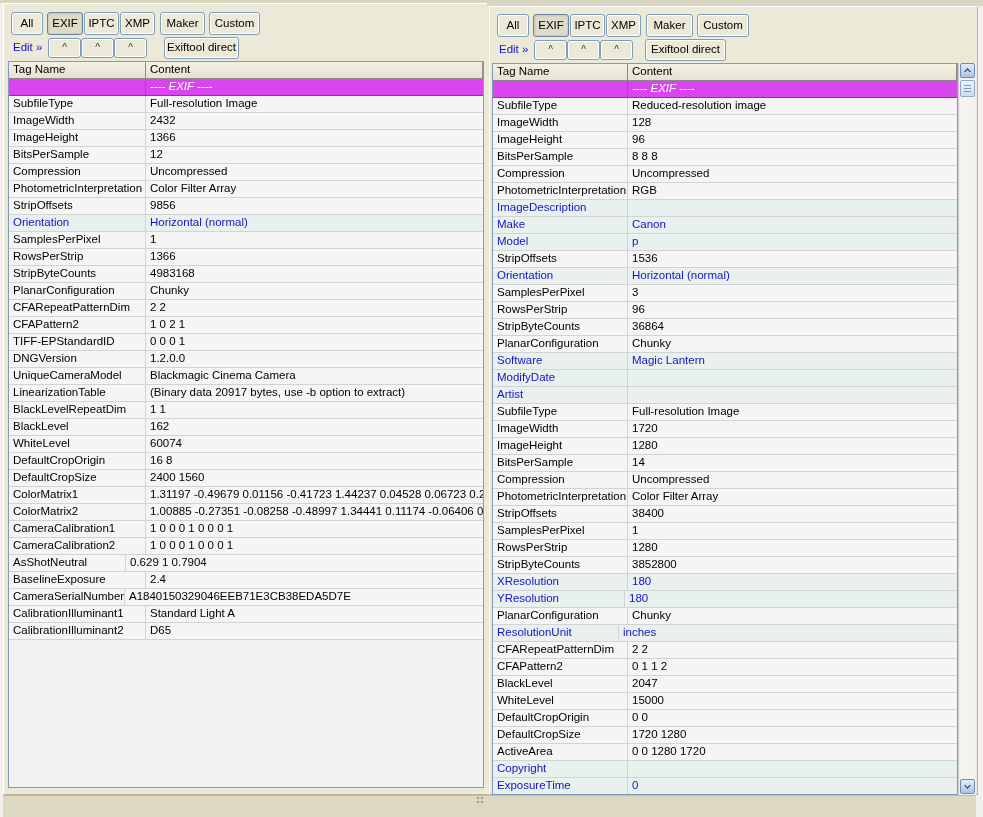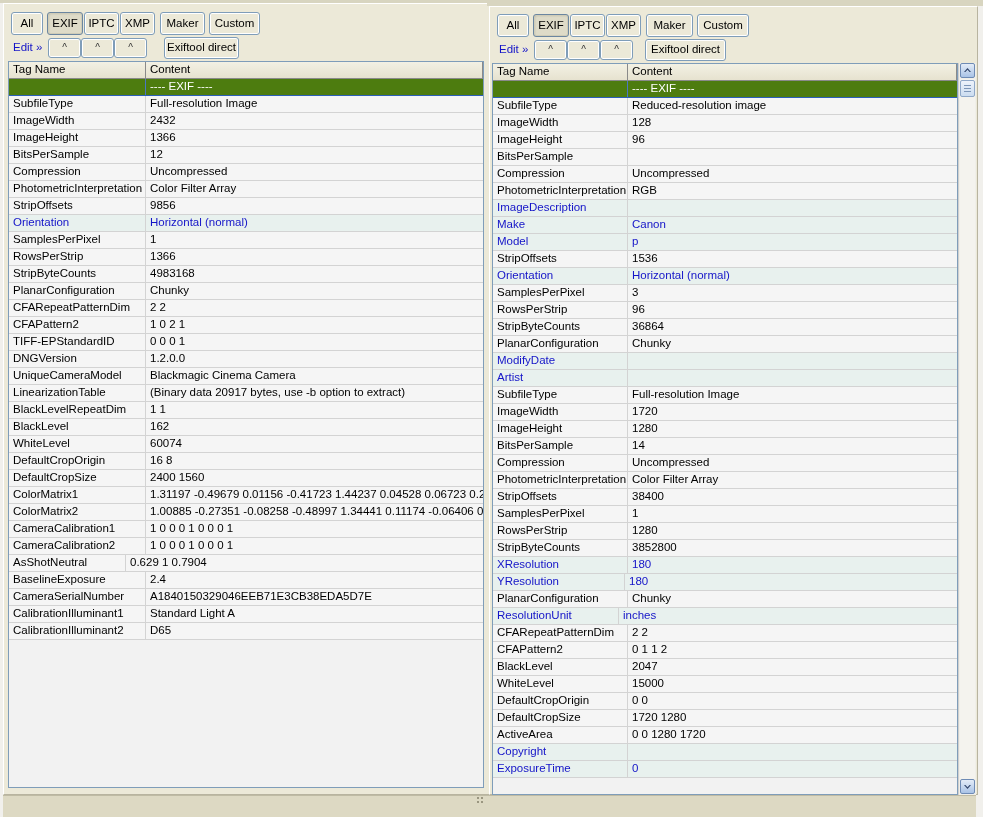--- a/index.html
+++ b/index.html
@@ -114,23 +114,24 @@
     white-space: nowrap;
     overflow: hidden;
     text-overflow: clip;
   }
   .row .c-tag { border-right: 1px solid #d3d3d3; }
 
   .row.editable { background: #e8f1ee; color: #1414c8; }
   .row.editable .c-tag, .row.editable .c-val { color: #1414c8; }
 
   .row.selected {
-    background: #4d7c0f;
+    background: #d946ef;
     color: #ffffff;
     border-bottom-color: #2a5fb8;
+    font-style: italic;
   }
   .row.selected .c-tag { border-right-color: #4a77c4; }
   .row.selected .c-val { color: #ffffff; }
 
   
   .vscroll {
     position: absolute;
     width: 16px;
     background: #f0efe9;
     border-left: 1px solid #cfcfcf;
@@ -357,21 +358,21 @@
           </div>
           <div class="row">
             <div class="c-tag" style="width: 117px;">AsShotNeutral</div>
             <div class="c-val" style="width: 337px;">0.629 1 0.7904</div>
           </div>
           <div class="row">
             <div class="c-tag" style="width: 137px;">BaselineExposure</div>
             <div class="c-val" style="width: 337px;">2.4</div>
           </div>
           <div class="row">
-            <div class="c-tag" style="width: 137px;">CameraSerialNumber</div>
+            <div class="c-tag" style="width: 116px;">CameraSerialNumber</div>
             <div class="c-val" style="width: 337px;">A1840150329046EEB71E3CB38EDA5D7E</div>
           </div>
           <div class="row">
             <div class="c-tag" style="width: 137px;">CalibrationIlluminant1</div>
             <div class="c-val" style="width: 337px;">Standard Light A</div>
           </div>
           <div class="row">
             <div class="c-tag" style="width: 137px;">CalibrationIlluminant2</div>
             <div class="c-val" style="width: 337px;">D65</div>
           </div>
@@ -448,20 +449,21 @@
           <div class="row">
             <div class="c-tag" style="width: 135px;">ImageWidth</div>
             <div class="c-val" style="width: 329px;">128</div>
           </div>
           <div class="row">
             <div class="c-tag" style="width: 135px;">ImageHeight</div>
             <div class="c-val" style="width: 329px;">96</div>
           </div>
           <div class="row">
             <div class="c-tag" style="width: 135px;">BitsPerSample</div>
+            <div class="c-val" style="width: 329px;">8 8 8</div>
           </div>
           <div class="row">
             <div class="c-tag" style="width: 135px;">Compression</div>
             <div class="c-val" style="width: 329px;">Uncompressed</div>
           </div>
           <div class="row">
             <div class="c-tag" style="width: 135px;">PhotometricInterpretation</div>
             <div class="c-val" style="width: 329px;">RGB</div>
           </div>
           <div class="row editable">
@@ -492,20 +494,24 @@
             <div class="c-tag" style="width: 135px;">RowsPerStrip</div>
             <div class="c-val" style="width: 329px;">96</div>
           </div>
           <div class="row">
             <div class="c-tag" style="width: 135px;">StripByteCounts</div>
             <div class="c-val" style="width: 329px;">36864</div>
           </div>
           <div class="row">
             <div class="c-tag" style="width: 135px;">PlanarConfiguration</div>
             <div class="c-val" style="width: 329px;">Chunky</div>
+          </div>
+          <div class="row editable">
+            <div class="c-tag" style="width: 135px;">Software</div>
+            <div class="c-val" style="width: 329px;">Magic Lantern</div>
           </div>
           <div class="row editable">
             <div class="c-tag" style="width: 135px;">ModifyDate</div>
             <div class="c-val" style="width: 329px;"></div>
           </div>
           <div class="row editable">
             <div class="c-tag" style="width: 135px;">Artist</div>
             <div class="c-val" style="width: 329px;"></div>
           </div>
           <div class="row">

